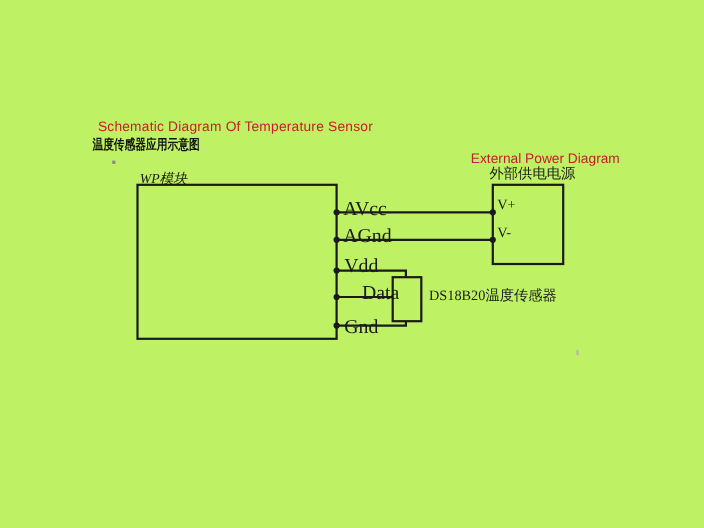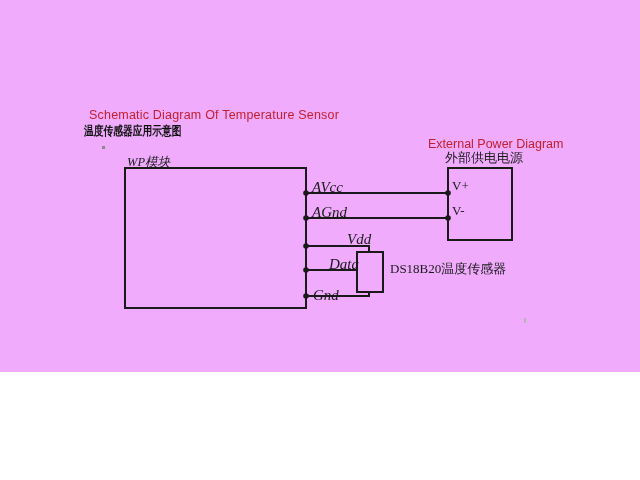--- a/index.html
+++ b/index.html
@@ -3,22 +3,22 @@
 <meta charset="utf-8">
 <style>
   html, body {
     margin: 0;
     padding: 0;
     background: #ffffff;
   }
   .canvas {
     position: relative;
     width: 640px;
-    height: 372px;
-    background: #f0abfc;
+    height: 480px;
+    background: #bef264;
     overflow: hidden;
     font-family: "Liberation Serif", serif;
   }
   .abs { position: absolute; white-space: nowrap; line-height: 1; }
 
   .title-en {
     left: 89px; top: 109px;
     font-family: "Liberation Sans", sans-serif;
     font-size: 12.5px;
     color: #c3202f;
@@ -44,27 +44,26 @@
     font-family: "Liberation Sans", sans-serif;
     font-size: 12.5px;
     color: #c3202f;
   }
   .ext-zh {
     left: 445px; top: 151px;
     font-size: 13px;
     color: #1a1a1a;
   }
   .pin {
-    font-size: 15px;
+    font-size: 18px;
     color: #1a1a1a;
-    font-style: italic;
   }
   .pin-avcc { left: 312px; top: 180px; }
   .pin-agnd { left: 312px; top: 205px; }
-  .pin-vdd  { left: 313px; top: 232px; margin-left: 34px; }
+  .pin-vdd  { left: 313px; top: 232px; }
   .pin-data { left: 313px; top: 257px; margin-left: 16px; }
   .pin-gnd  { left: 313px; top: 288px; }
 
   .term { font-size: 13px; color: #1a1a1a; }
   .term-vplus  { left: 452px; top: 179px; }
   .term-vminus { left: 452px; top: 204px; }
 
   .sensor-label {
     left: 390px; top: 262px;
     font-size: 13px;

